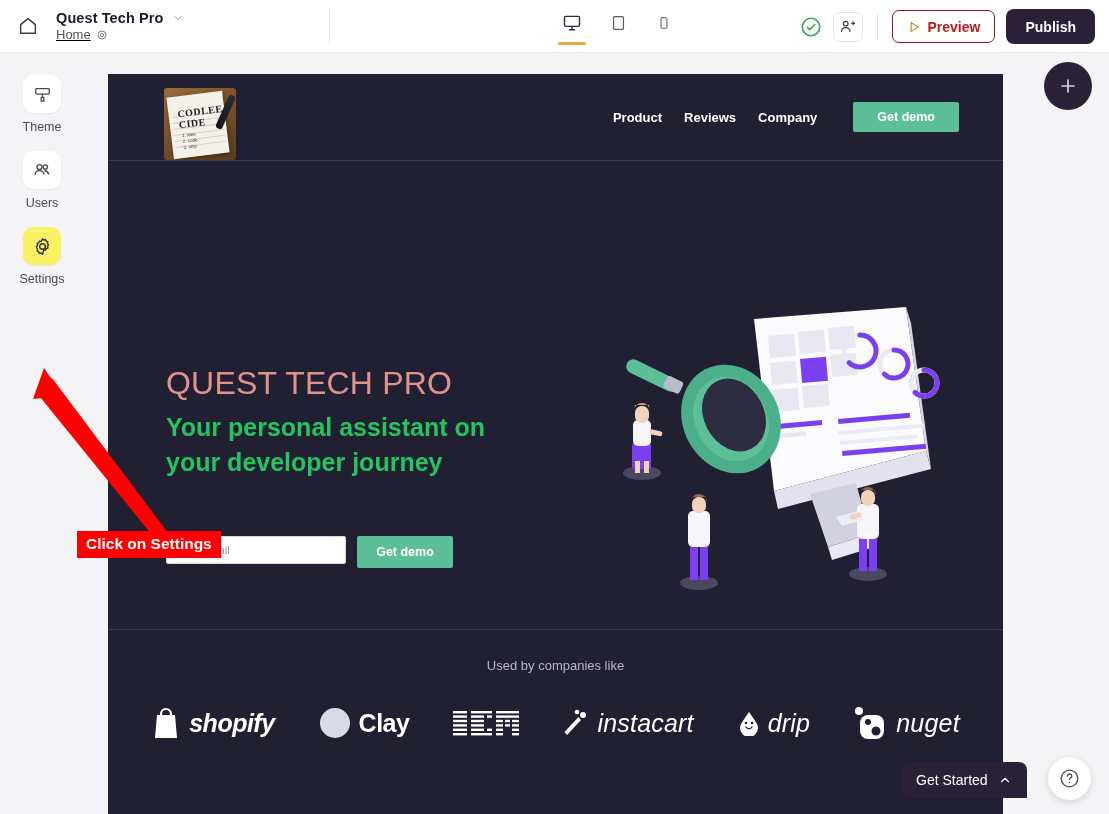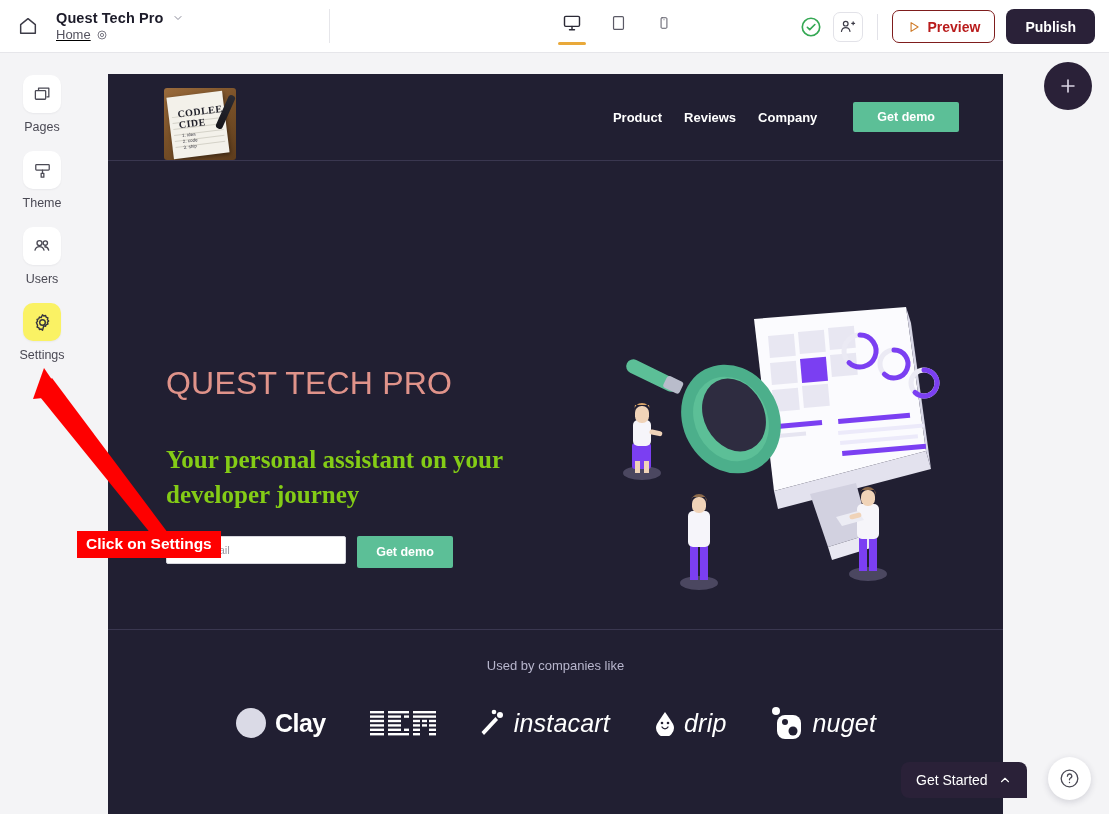--- a/index.html
+++ b/index.html
@@ -126,22 +126,22 @@
     padding: 0 24px; height: 30px; display: flex; align-items: center; justify-content: center;
     border-radius: 2px; cursor: pointer; margin-left: 14px;
   }
 
   .hero { position: relative; height: 468px; }
   .hero-title {
     position: absolute; left: 58px; top: 204px;
     font-size: 32px; font-weight: 400; color: #e0938a; letter-spacing: .2px;
   }
   .hero-sub {
-    position: absolute; left: 58px; top: 282px; width: 370px;
-    font-size: 25px; font-weight: 700; color: #84cc16; line-height: 1.38; font-family: Liberation Serif, serif;
+    position: absolute; left: 58px; top: 249px; width: 370px;
+    font-size: 25px; font-weight: 700; color: #22c55e; line-height: 1.38;
   }
   .hero-form { position: absolute; left: 58px; top: 375px; display: flex; gap: 11px; }
   .hero-input {
     width: 180px; height: 28px; background: #fff; border: 1px solid #d7d7de; border-radius: 2px;
     padding: 0 9px; font-size: 11.5px; color: #34333d; font-family: "Liberation Sans", sans-serif;
     outline: none;
   }
   .hero-input::placeholder { color: #9b9aa5; }
   .hero-btn {
     width: 96px; height: 32px; background: #5cbf97; color: #fff; border: none; border-radius: 2px;
@@ -255,29 +255,20 @@
         </svg>
         <span>Preview</span>
       </div>
       <div class="btn-publish">
         <span>Publish</span>
       </div>
     </div>
   </div>
 
   <div class="rail">
-    <div class="rail-item">
-      <div class="rail-sq">
-        <svg width="19" height="19" viewBox="0 0 24 24" fill="none" stroke="currentColor" stroke-width="1.6" stroke-linejoin="round">
-          <rect x="3" y="7" width="13" height="11" rx="1"></rect>
-            <path d="M7 7V4h13v11h-3"></path>
-        </svg>
-      </div>
-      <span class="rail-label">Pages</span>
-    </div>
     <div class="rail-item">
       <div class="rail-sq">
         <svg width="19" height="19" viewBox="0 0 24 24" fill="none" stroke="currentColor" stroke-width="1.6" stroke-linecap="round" stroke-linejoin="round">
           <rect x="3.5" y="4.5" width="17" height="7" rx="1"></rect>
             <path d="M12 11.5v4M10.3 15.5h3.4v5h-3.4z"></path>
         </svg>
       </div>
       <span class="rail-label">Theme</span>
     </div>
     <div class="rail-item">
@@ -409,20 +400,27 @@
           <path d="M230 216 l22 -6 6 9 -22 6 z" fill="#ececf4"></path>
           <rect x="243" y="214" width="12" height="5" rx="2.5" fill="#f0d3b8" transform="rotate(-14 243 214)"></rect>
         </g>
       </svg>
     </div>
 
     <div class="logos-band">
       <div class="band-title">Used by companies like</div>
       <div class="band-row">
 
+        <div class="brand">
+          <svg width="30" height="34" viewBox="0 0 30 34">
+            <path d="M6 9h18l2 23H4z" fill="#fff"></path>
+            <path d="M10 11V8a5 5 0 0 1 10 0v3" fill="none" stroke="#fff" stroke-width="2.2" stroke-linecap="round"></path>
+          </svg>
+          <span class="brand-name">shopify</span>
+        </div>
 
         <div class="brand">
           <svg width="32" height="32" viewBox="0 0 32 32">
             <circle cx="16" cy="16" r="15" fill="#dadae6"></circle>
             <path d="M16 5a11 11 0 1 0 0 22 11 11 0 0 1 0-22z" fill="#fff"></path>
           </svg>
           <span class="brand-name plain">Clay</span>
         </div>
 
         <div class="brand">

